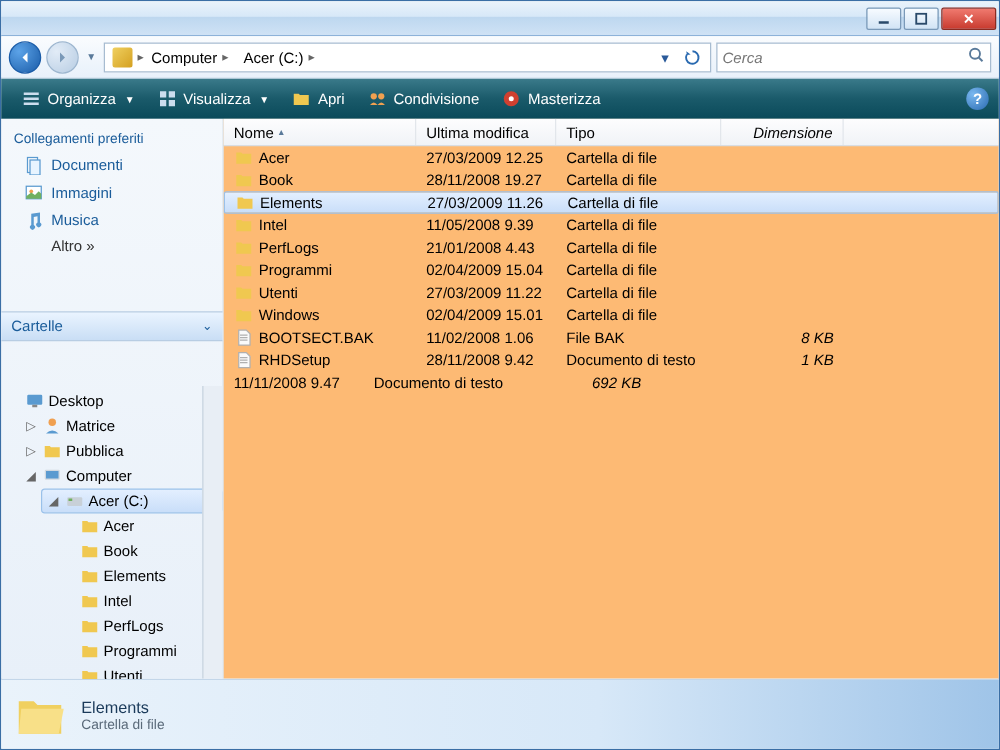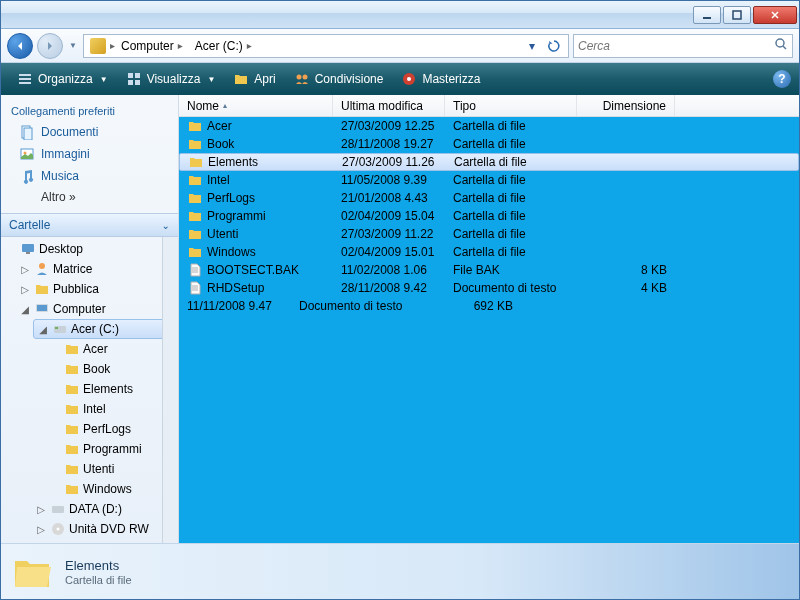--- a/index.html
+++ b/index.html
@@ -23,40 +23,40 @@
 .bc-btn { width: 20px; height: 20px; display: flex; align-items: center; justify-content: center; cursor: pointer; color: #2a5a9a; }
 .search { width: 220px; height: 24px; background: #fff; border: 1px solid #a7bcd1; display: flex; align-items: center; padding: 0 4px; color: #888; }
 .search input { border: none; outline: none; flex: 1; color: #888; font-style: italic; }
 .search-ic { color: #5a7a9a; }
 .toolbar { height: 32px; background: linear-gradient(to bottom, #3a7a8a 0%, #1a5a6a 50%, #0a4a5a 100%); display: flex; align-items: center; padding: 0 8px; gap: 2px; color: #fff; }
 .tb-item { display: flex; align-items: center; gap: 5px; padding: 4px 8px; cursor: pointer; border-radius: 3px; }
 .tb-ic { width: 16px; height: 16px; display: flex; align-items: center; justify-content: center; }
 .tb-drop { font-size: 8px; margin-left: 2px; }
 .tb-help { margin-left: auto; width: 18px; height: 18px; border-radius: 50%; background: radial-gradient(circle at 30% 30%, #7ab8f0, #2a6ab0); display: flex; align-items: center; justify-content: center; color: #fff; font-weight: bold; cursor: pointer; }
 .body { flex: 1; display: flex; overflow: hidden; }
-.sidebar { width: 178px; display: flex; flex-direction: column; background: linear-gradient(to bottom, #f4f8fc, #e8f0f9); border-right: 1px solid #d0dce8; }
+.sidebar { width: 178px; display: flex; flex-direction: column; background: linear-gradient(to bottom, #f4f8fc, #e8f0f9); border-right: 1px solid #d0dce8; gap: 36px; }
 .fav-section { padding: 6px 0; }
 .fav-hdr { padding: 4px 10px; color: #1a5c9a; font-size: 11px; }
 .fav-item { display: flex; align-items: center; gap: 6px; padding: 3px 10px 3px 18px; cursor: pointer; color: #1a5c9a; }
 .fav-ic { width: 16px; height: 16px; }
 .tree-hdr { background: linear-gradient(to bottom, #eaf4ff, #c9def5); border-top: 1px solid #b8cde3; border-bottom: 1px solid #b8cde3; padding: 4px 8px; display: flex; align-items: center; justify-content: space-between; color: #1a5c9a; font-weight: normal; cursor: pointer; }
 .tree { flex: 1; overflow-y: auto; padding: 2px 0; position: relative; }
 .tree-item { display: flex; align-items: center; gap: 3px; padding: 2px 4px; cursor: pointer; white-space: nowrap; }
 .tree-item.sel { background: linear-gradient(to bottom, #e3efff, #c9def9); border: 1px solid #9ac1ea; border-radius: 3px; padding: 1px 3px; }
 .tree-exp { width: 12px; text-align: center; color: #666; font-size: 10px; }
 .tree-ic { width: 16px; height: 16px; }
 .tree-scroll { position: absolute; right: 0; top: 0; bottom: 0; width: 16px; background: #e8eef5; border-left: 1px solid #c8d4e0; }
-.main { flex: 1; display: flex; flex-direction: column; background: #0ea5e9; }
+.main { flex: 1; display: flex; flex-direction: column; background: #fdba74; }
 .col-hdr { display: flex; height: 22px; background: linear-gradient(to bottom, #fdfdfe, #f0f3f7); border-bottom: 1px solid #d8dde3; }
 .col { padding: 3px 8px; border-right: 1px solid #e2e6eb; display: flex; align-items: center; gap: 4px; cursor: pointer; }
 .col-sort { font-size: 8px; color: #5a7a9a; }
 .c-name { width: 154px; }
 .c-date { width: 112px; }
 .c-type { width: 132px; }
-.c-size { width: 98px; text-align: left; justify-content: flex-end; }
+.c-size { width: 98px; text-align: left; justify-content: flex-end; font-style: italic; }
 .rows { flex: 1; overflow-y: auto; }
 .row { display: flex; height: 18px; align-items: center; cursor: pointer; }
 .row.sel { background: linear-gradient(to bottom, #e3efff, #c9def9); border: 1px solid #9ac1ea; border-radius: 2px; }
 .cell { padding: 0 8px; overflow: hidden; white-space: nowrap; display: flex; align-items: center; gap: 4px; }
 .cell.c-size { justify-content: flex-end; }
 .f-ic { width: 16px; height: 16px; flex-shrink: 0; }
 .details { height: 56px; background: linear-gradient(to right, #eaf3fb, #d7e8f8 60%, #9fc4e8); border-top: 1px solid #c3d6e9; display: flex; align-items: center; padding: 4px 10px; gap: 12px; }
 .det-ic { width: 42px; height: 42px; }
 .det-txt { display: flex; flex-direction: column; gap: 1px; }
 .det-name { font-size: 13px; color: #1a3a5a; }
@@ -456,21 +456,21 @@
           <div class="row">
             <div class="cell c-name">
               <svg class="f-ic" viewBox="0 0 16 16">
                 <path d="M4 2 L10 2 L13 5 L13 14 L4 14 Z" fill="#fafafa" stroke="#b0b0b0"></path>
                 <path d="M5 6 L11 6 M5 8 L11 8 M5 10 L11 10" stroke="#b0b0b0"></path>
               </svg>
               <span>RHDSetup</span>
             </div>
             <div class="cell c-date">28/11/2008 9.42</div>
             <div class="cell c-type">Documento di testo</div>
-            <div class="cell c-size">4 KB</div>
+            <div class="cell c-size">1 KB</div>
           </div>
           <div class="row">
             <div class="cell c-date">11/11/2008 9.47</div>
             <div class="cell c-type">Documento di testo</div>
             <div class="cell c-size">692 KB</div>
           </div>
         </div>
     </div>
 
   </div>

